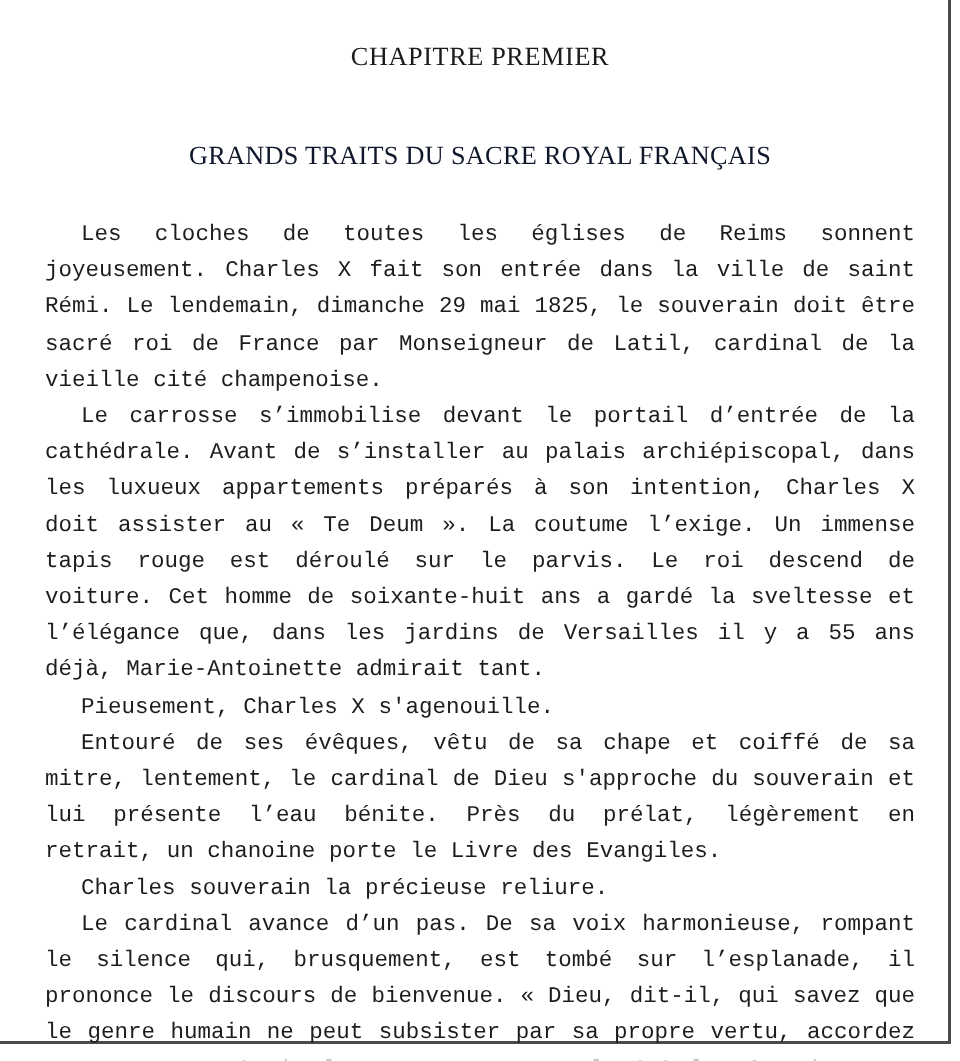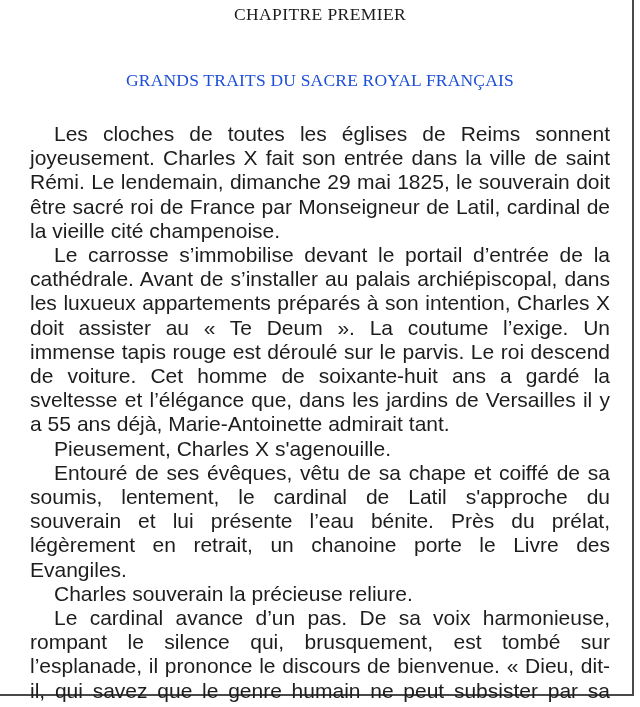--- a/index.html
+++ b/index.html
@@ -40,50 +40,50 @@
     width: 580px;
   }
 
   .chapter-title {
     text-align: center;
     font-family: "Liberation Serif", "DejaVu Serif", serif;
     font-size: 17.5px;
     letter-spacing: 0.4px;
     color: #1b1b1b;
     margin: 0;
-    padding-top: 4px;
+    padding-top: 27px;
     font-weight: normal;
   }
 
   .section-title {
     text-align: center;
     font-family: "Liberation Serif", "DejaVu Serif", serif;
     font-size: 17.5px;
     letter-spacing: 0.2px;
-    color: #1d4ed8;
+    color: #0f172a;
     margin: 0;
     padding-top: 45px;
     padding-bottom: 4px;
     font-weight: normal;
   }
 
   .body-text {
     margin: 0;
     padding-top: 27px;
   }
 
   p.para {
     margin: 0;
     text-align: justify;
     text-justify: inter-word;
     text-indent: 24px;
-    font-size: 21px;
+    font-size: 15px;
     line-height: 24.2px;
     color: #1d1d1d;
-    font-family: Liberation Sans, sans-serif;
+    font-family: Liberation Mono, monospace;
     hyphens: none;
   }
 
   
   p.para {
     word-spacing: 0.1px;
   }
 </style>
 </head>
 <body>
@@ -93,21 +93,21 @@
     <div id="content">
 
       <h1 class="chapter-title">CHAPITRE PREMIER</h1>
 
       <h2 class="section-title">GRANDS TRAITS DU SACRE ROYAL FRANÇAIS</h2>
 
       <div class="body-text">
         <p class="para">Les cloches de toutes les églises de Reims sonnent joyeusement. Charles X fait son entrée dans la ville de saint Rémi. Le lendemain, dimanche 29 mai 1825, le souverain doit être sacré roi de France par Monseigneur de Latil, cardinal de la vieille cité champenoise.</p>
         <p class="para">Le carrosse s’immobilise devant le portail d’entrée de la cathédrale. Avant de s’installer au palais archiépiscopal, dans les luxueux appartements préparés à son intention, Charles X doit assister au « Te Deum ». La coutume l’exige. Un immense tapis rouge est déroulé sur le parvis. Le roi descend de voiture. Cet homme de soixante-huit ans a gardé la sveltesse et l’élégance que, dans les jardins de Versailles il y a 55 ans déjà, Marie-Antoinette admirait tant.</p>
         <p class="para">Pieusement, Charles X s'agenouille.</p>
-        <p class="para">Entouré de ses évêques, vêtu de sa chape et coiffé de sa soumis, lentement, le cardinal de Latil s'approche du souverain et lui présente l’eau bénite. Près du prélat, légèrement en retrait, un chanoine porte le Livre des Evangiles.</p>
+        <p class="para">Entouré de ses évêques, vêtu de sa chape et coiffé de sa mitre, lentement, le cardinal de Dieu s'approche du souverain et lui présente l’eau bénite. Près du prélat, légèrement en retrait, un chanoine porte le Livre des Evangiles.</p>
         <p class="para">Charles souverain la précieuse reliure.</p>
         <p class="para">Le cardinal avance d’un pas. De sa voix harmonieuse, rompant le silence qui, brusquement, est tombé sur l’esplanade, il prononce le discours de bienvenue. « Dieu, dit-il, qui savez que le genre humain ne peut subsister par sa propre vertu, accordez Votre secours à Charles que Vous avez placé à la tête de Votre peuple, afin qu’il puisse lui-même secourir et protéger ceux qui lui sont soumis. »</p>
 
       </div>
 
     </div>
   </div>
 </div>
 
 </body></html>

